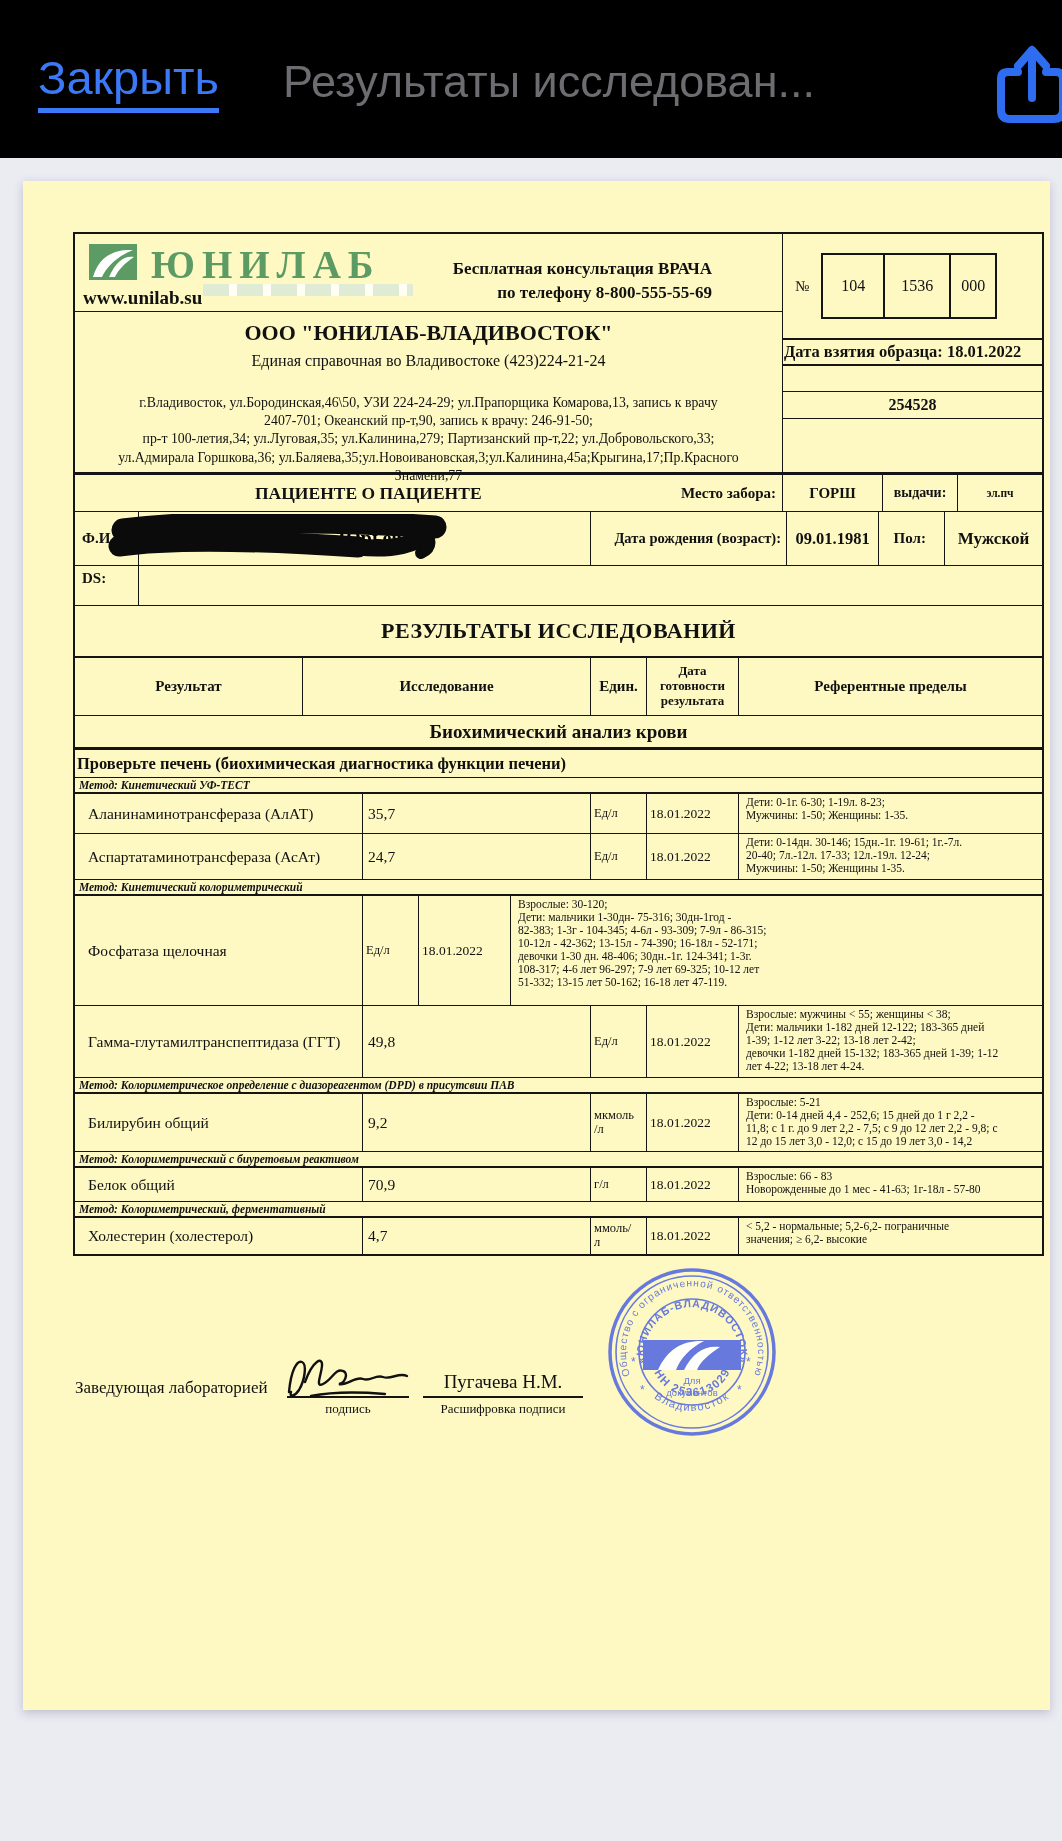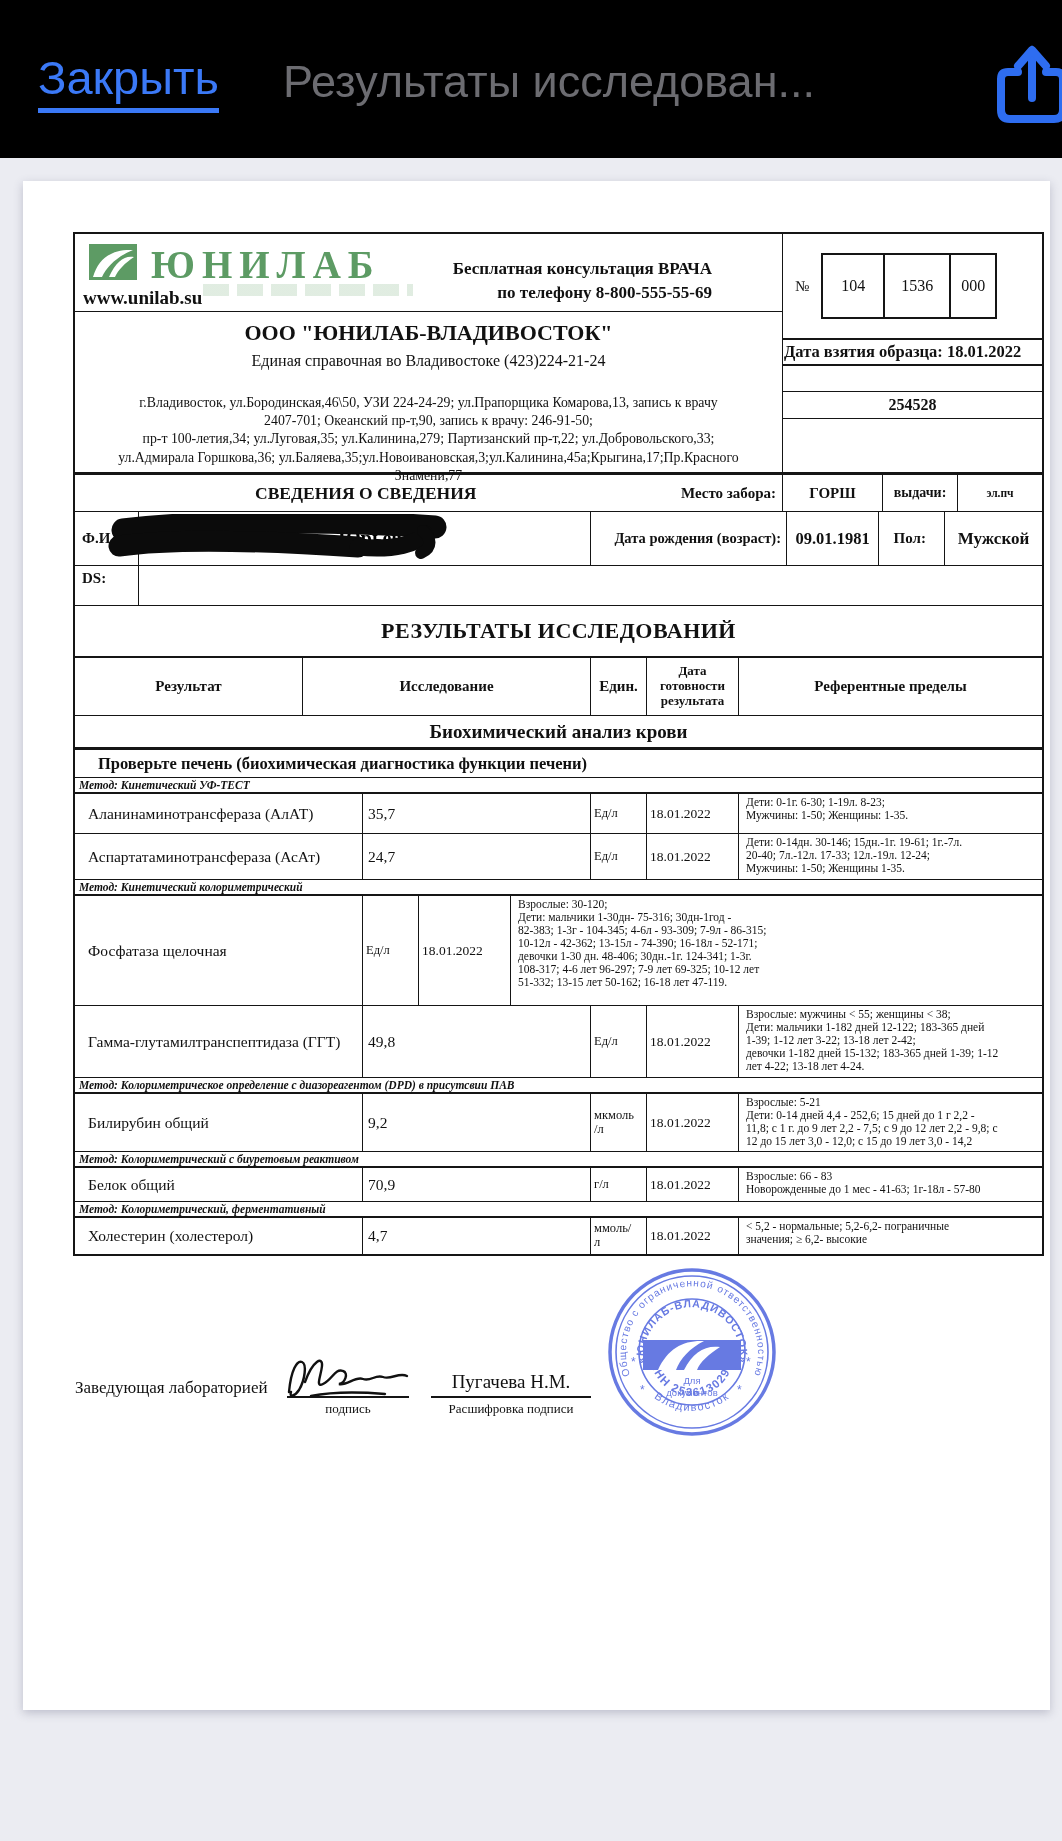--- a/index.html
+++ b/index.html
@@ -7,21 +7,21 @@
   body{height:1841px;background:#ebecf2;font-family:"Liberation Serif",serif;color:#111;overflow:hidden}
   .pre{white-space:pre-line}
   
   .navbar{position:relative;height:158px;background:#000;overflow:hidden}
   .nav-close{position:absolute;left:38px;top:52px;font-family:"Liberation Sans",sans-serif;
     font-size:47px;color:#3b79f7;border-bottom:5px solid #3b79f7;padding-bottom:4px;line-height:1.1;cursor:pointer;text-decoration:none}
   .nav-title{position:absolute;left:283px;top:56px;font-family:"Liberation Sans",sans-serif;font-size:45px;color:#6c6c71;white-space:nowrap}
   .nav-share{position:absolute;right:-14px;top:40px}
   
   .canvas{position:relative;width:1062px;height:1683px;background:#ebecf2;overflow:hidden}
-  .page{position:absolute;left:23px;top:23px;width:1027px;height:1529px;background:#ffffff;box-shadow:0 3px 9px rgba(55,55,90,.25)}
+  .page{position:absolute;left:23px;top:23px;width:1027px;height:1529px;background:#fef9c3;box-shadow:0 3px 9px rgba(55,55,90,.25)}
   .frame{margin:51px 3px 0 50px;width:971px;border:2px solid #151515}
   .c{border-right:1.5px solid #151515}
   .c:last-child{border-right:none}
   
   .hdr{display:flex;border-bottom:2px solid #151515}
   .hdr-left{width:708px;border-right:1.5px solid #151515}
   .logo-cell{position:relative;height:78px;border-bottom:1px solid #151515}
   .logo-word{position:absolute;left:76px;top:8px;font-size:39px;font-weight:bold;color:#5d9b64;letter-spacing:7px}
   .logo-ghost{position:absolute;left:128px;top:50px;width:210px;height:12px;background:repeating-linear-gradient(90deg,#d9e8da 0 26px,#fff 26px 34px);opacity:.8}
   .site{position:absolute;left:8px;bottom:2px;font-size:19px;font-weight:bold}
@@ -61,41 +61,41 @@
   .r3{height:40px;border-bottom:1.5px solid #151515}
   .ds-lab{width:64px;display:flex;align-items:flex-start;padding:4px 0 0 7px;font-weight:bold;font-size:15px}
   .ds-val{flex:1}
   .res-title{height:52px;display:flex;align-items:center;justify-content:center;font-weight:bold;font-size:22px;border-bottom:2px solid #151515;letter-spacing:.5px}
   
   .thead{display:flex;border-bottom:1.5px solid #151515;height:58px}
   .thead .c{display:flex;align-items:center;justify-content:center;text-align:center;font-weight:bold;font-size:15px}
   .w1{width:288px}.w2{width:228px}.w3{width:56px}.w4{width:92px}.w5{flex:1}
   .thead .w4{font-size:13px;line-height:1.15}
   .group-title{height:34px;display:flex;align-items:center;justify-content:center;font-weight:bold;font-size:19px;border-bottom:3px solid #151515}
-  .sub-title{height:28px;display:flex;align-items:center;padding-left:23px;font-weight:bold;font-size:16.5px;border-bottom:1.5px solid #151515}
+  .sub-title{height:28px;display:flex;align-items:center;padding-left:2px;font-weight:bold;font-size:16.5px;border-bottom:1.5px solid #151515}
   .method{height:16px;display:flex;align-items:center;padding-left:4px;font-weight:bold;font-style:italic;font-size:11.5px;border-bottom:2px solid #151515}
   .trow{display:flex;border-bottom:1px solid #151515}
   .trow .c{display:flex}
   .cell-n{align-items:center;padding-left:13px;padding-right:4px;font-size:15.5px}
   .cell-r{align-items:center;padding-left:5px;font-size:15.5px}
   .cell-u{align-items:center;padding-left:3px;font-size:12.5px;line-height:1.1}
   .cell-d{align-items:center;padding-left:3px;font-size:13.5px}
   .cell-f{align-items:flex-start;padding:2px 4px 2px 7px;font-size:11.5px;line-height:13px}
   .h40{min-height:40px}.h46{min-height:46px}.h110{min-height:110px}.h72{min-height:72px}.h58{min-height:58px}.h34{min-height:34px}.h36{min-height:36px}
   .trow:last-of-type{border-bottom:none}
   
   .pfooter{position:relative;height:430px}
   .stamp{position:absolute;left:583px;top:10px;opacity:.92}
   .sig-row{position:absolute;left:52px;top:96px;width:560px;height:80px}
   .sig-label{position:absolute;left:0;top:26px;font-size:17px}
   .sig-field{position:absolute;left:212px;top:0;width:122px}
   .sig-draw{height:46px;border-bottom:2px solid #151515;position:relative}
   .sig-draw svg{position:absolute;left:-6px;bottom:-8px}
   .cap{text-align:center;font-size:13px;padding-top:3px}
-  .name-field{position:absolute;left:356px;top:0;width:160px}
+  .name-field{position:absolute;left:348px;top:0;width:160px}
   .name-text{height:46px;border-bottom:2px solid #151515;display:flex;align-items:flex-end;justify-content:center;font-size:19px;padding-bottom:3px}
 </style>
 </head>
 <body>
 
 <div class="navbar">
   <a class="nav-close">Закрыть</a>
   <div class="nav-title">Результаты исследован...</div>
   <svg class="nav-share" width="84" height="90" viewBox="0 0 84 90">
     <g fill="none" stroke="#2e6df0" stroke-width="8" stroke-linecap="round" stroke-linejoin="round">
@@ -147,21 +147,21 @@
           <span>Дата взятия образца:</span>&nbsp;<span>18.01.2022</span>
         </div>
         <div class="gap1"></div>
         <div class="code-band">254528</div>
         <div class="gap2"></div>
       </div>
     </div>
 
     <div class="prow r1" style="border-top:.5px solid #151515">
       <div class="c t-title">
-        <span class="pt">СВЕДЕНИЯ О СВЕДЕНИЯ</span>
+        <span class="pt">ПАЦИЕНТЕ О ПАЦИЕНТЕ</span>
         <span class="place-lab">Место забора:</span>
       </div>
       <div class="c place-val">ГОРШ</div>
       <div class="c issue-lab">выдачи:</div>
       <div class="c issue-val">эл.пч</div>
     </div>
     <div class="prow r2">
       <div class="c fio-lab">Ф.И.О.</div>
       <div class="c fio-val">
         <span class="fio-name">Кистерский Алексей Юрьевич</span>

